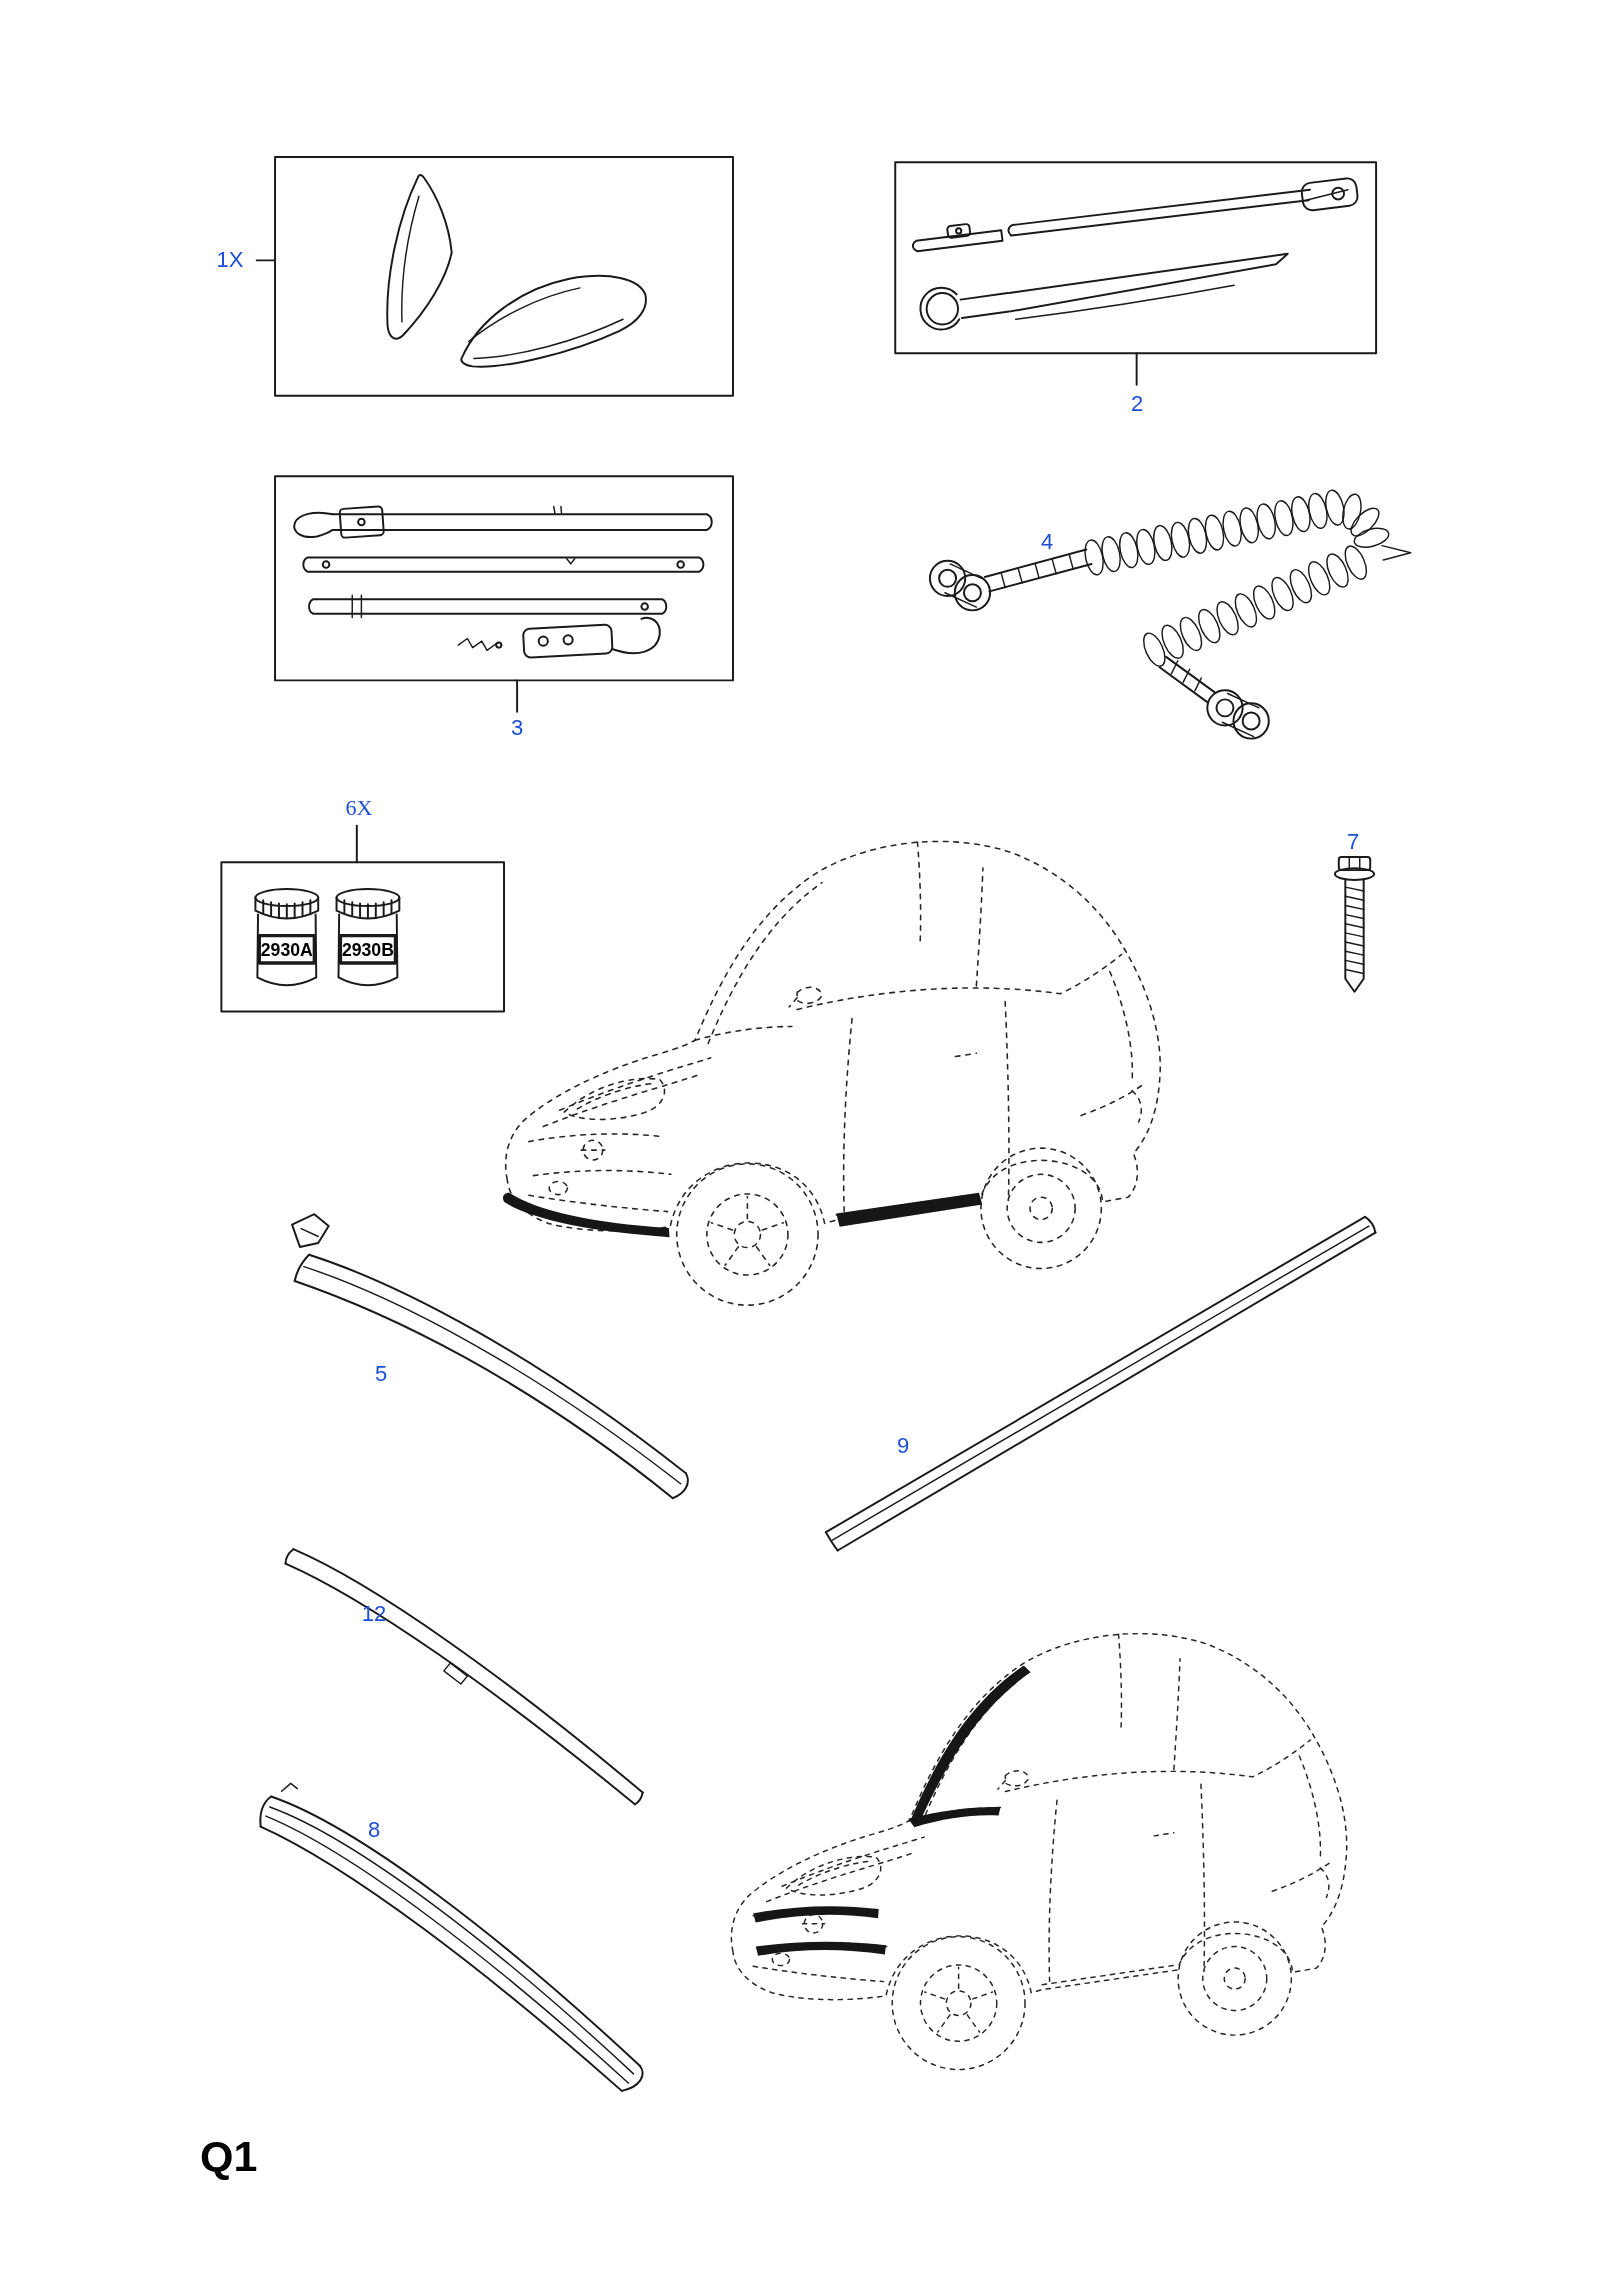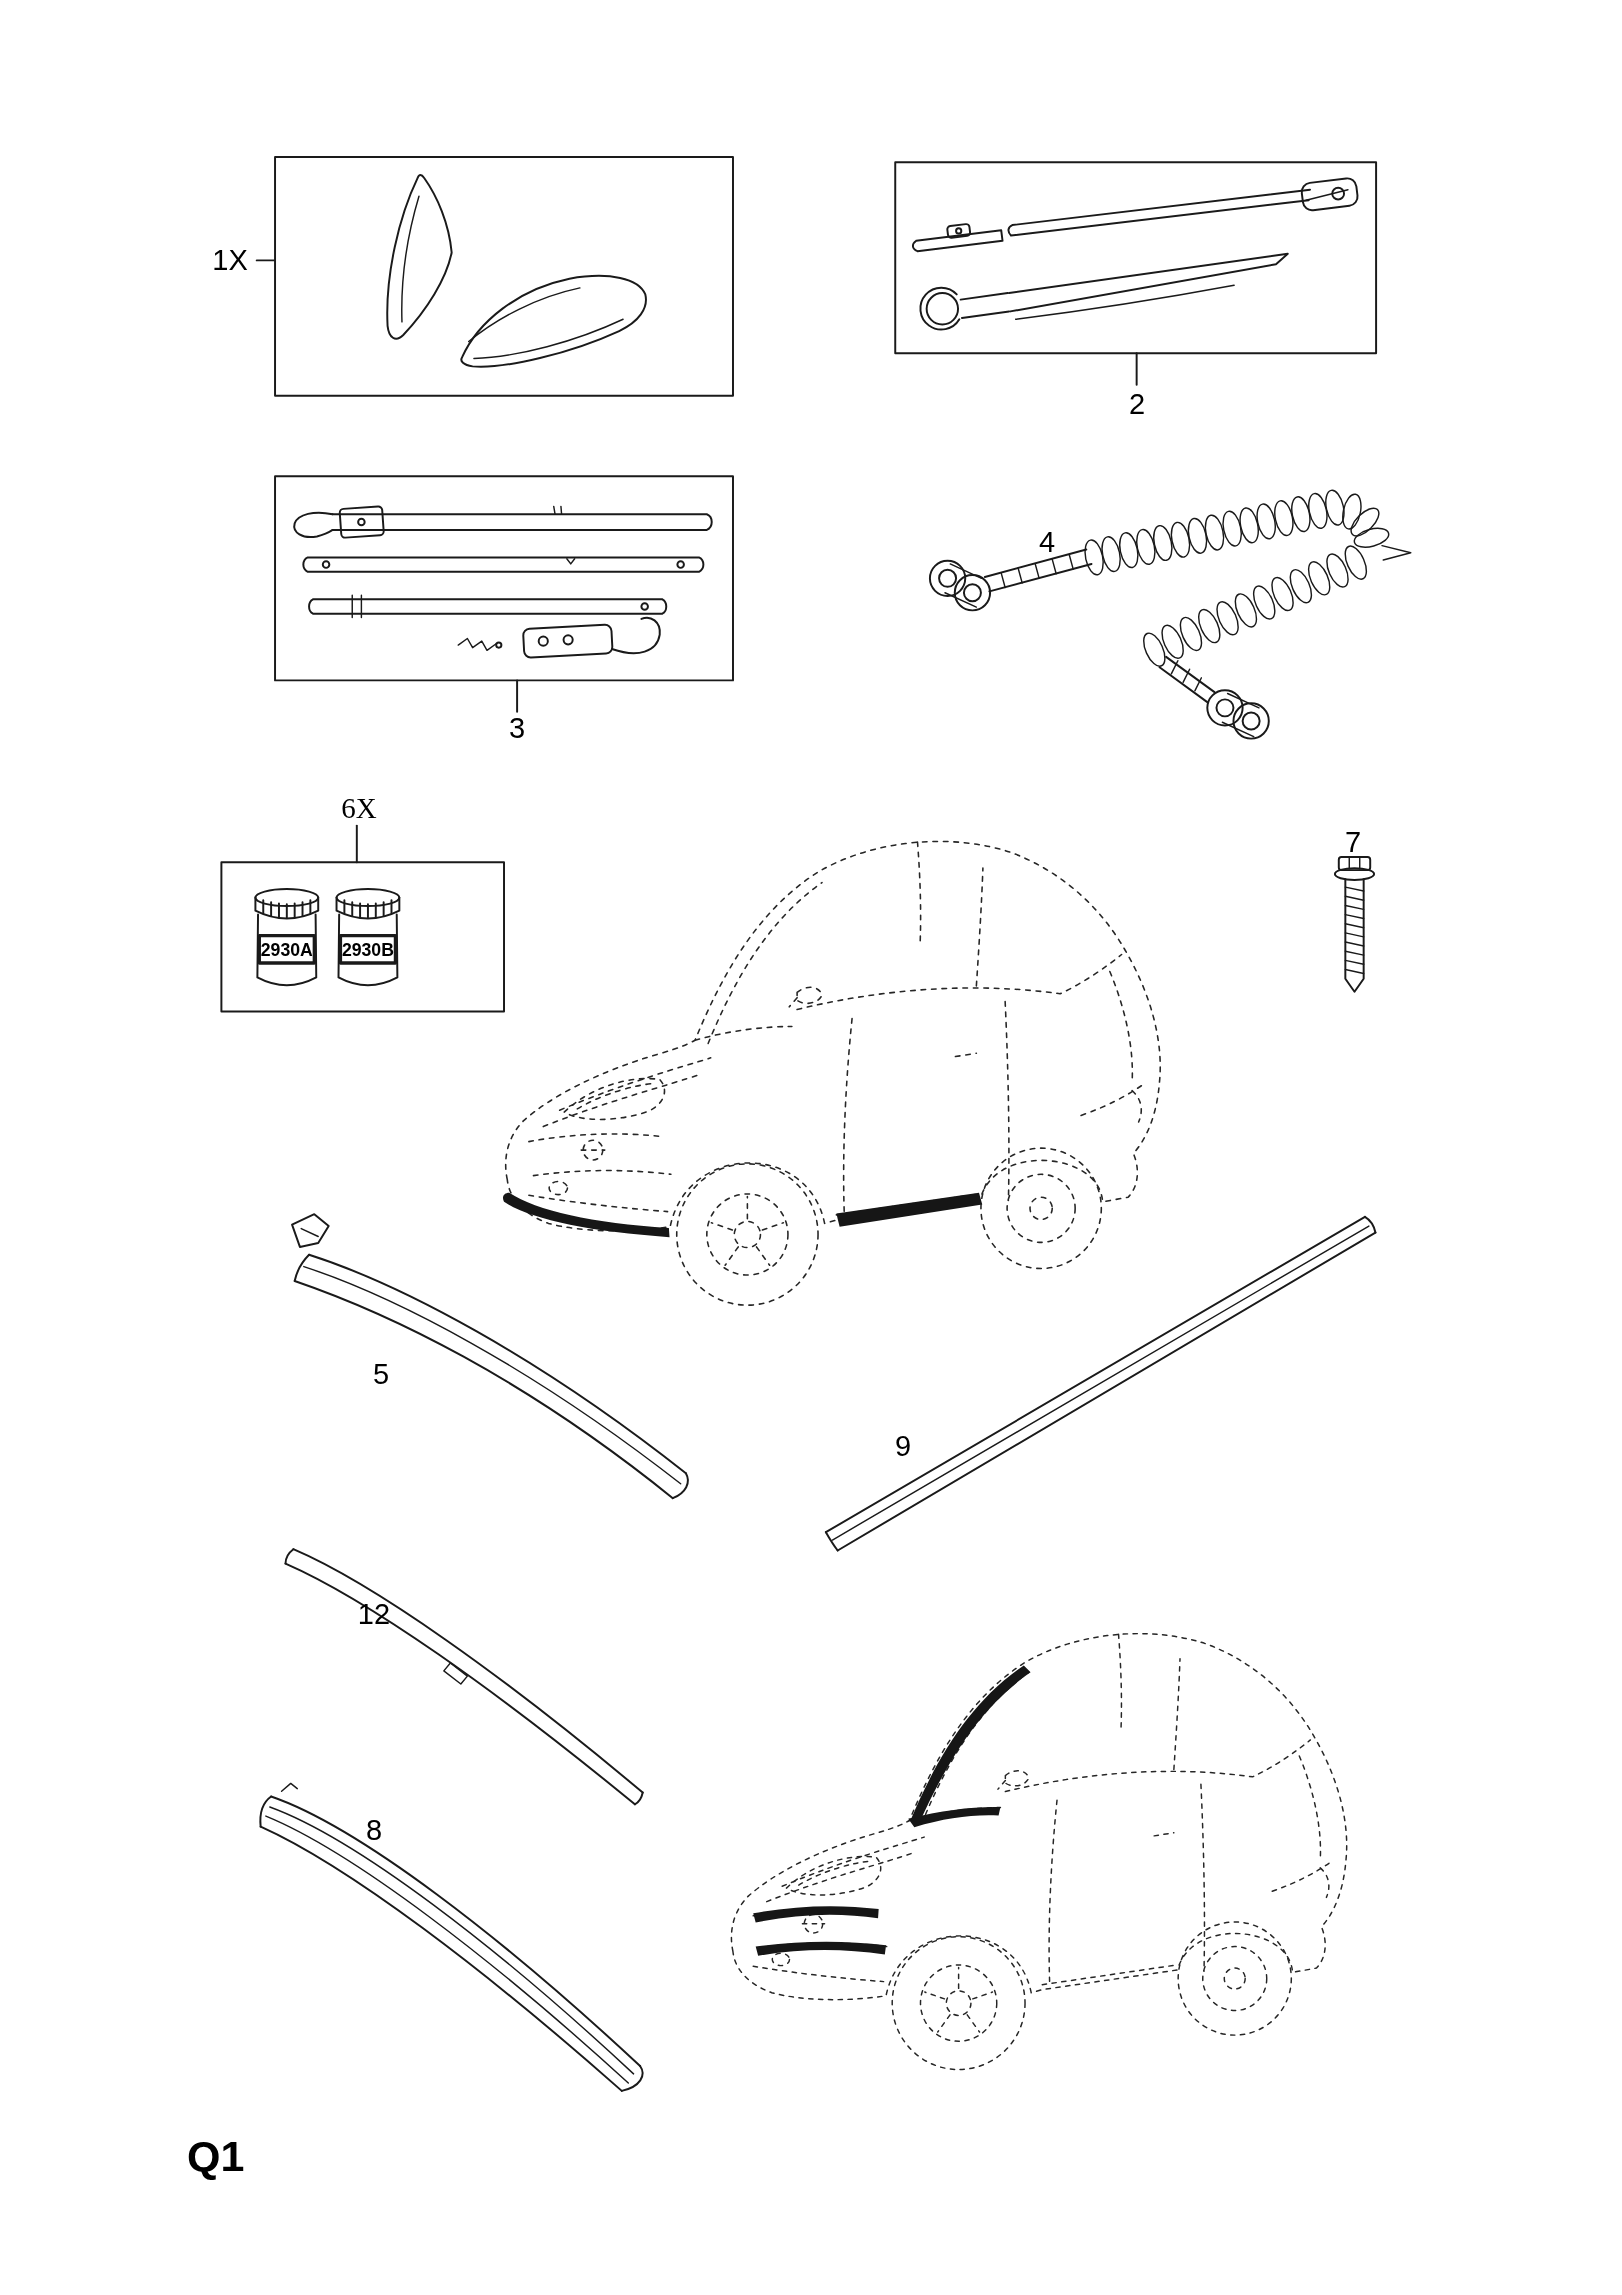--- a/index.html
+++ b/index.html
@@ -1,19 +1,19 @@
 <!DOCTYPE html>
 <html style="font-size:10.5px"><head>
 <meta charset="utf-8">
 <style>
   html,body{margin:0;padding:0;background:#ffffff;}
   .page{position:relative;width:1623px;height:2295px;background:#ffffff;
         font-family:"Liberation Sans",sans-serif;overflow:hidden;}
   .art{position:absolute;left:0;top:0;}
-  .callout{position:absolute;font-size:29px;color:#000000;transform:translate(-50%,-50%);
+  .callout{position:absolute;font-size:22px;color:#1d4ed8;transform:translate(-50%,-50%);
            white-space:nowrap;}
   .sheet-code{position:absolute;font-size:43px;font-weight:700;color:#000;}
   .solid{stroke:#1a1a1a;stroke-width:3;fill:none;stroke-linecap:round;stroke-linejoin:round;}
   .thin{stroke:#1a1a1a;stroke-width:2.2;fill:none;stroke-linecap:round;}
   .dash{stroke:#262626;stroke-width:2.4;fill:none;stroke-dasharray:7 9;
         stroke-linecap:round;stroke-linejoin:round;}
   .fillDark{fill:#161616;stroke:none;}
   .jarlabel{font:700 27px "Liberation Sans",sans-serif;fill:#000;}
 </style>
 </head>
@@ -251,16 +251,16 @@
 <span class="callout" style="left:1137px;top:404px;">2</span>
 <span class="callout" style="left:517px;top:728px;">3</span>
 <span class="callout" style="left:1047px;top:542px;">4</span>
 <span class="callout" style="left:381px;top:1374px;">5</span>
 <span class="callout" style="left:359px;top:808px;font-family:Liberation Serif, serif;">6X</span>
 <span class="callout" style="left:1353px;top:842px;">7</span>
 <span class="callout" style="left:374px;top:1830px;">8</span>
 <span class="callout" style="left:903px;top:1446px;">9</span>
 <span class="callout" style="left:374px;top:1614px;">12</span>
 
-<span class="sheet-code" style="left:187px;top:2132px;">Q1</span>
+<span class="sheet-code" style="left:200px;top:2132px;">Q1</span>
 
 </div>
 
 
 </body></html>

